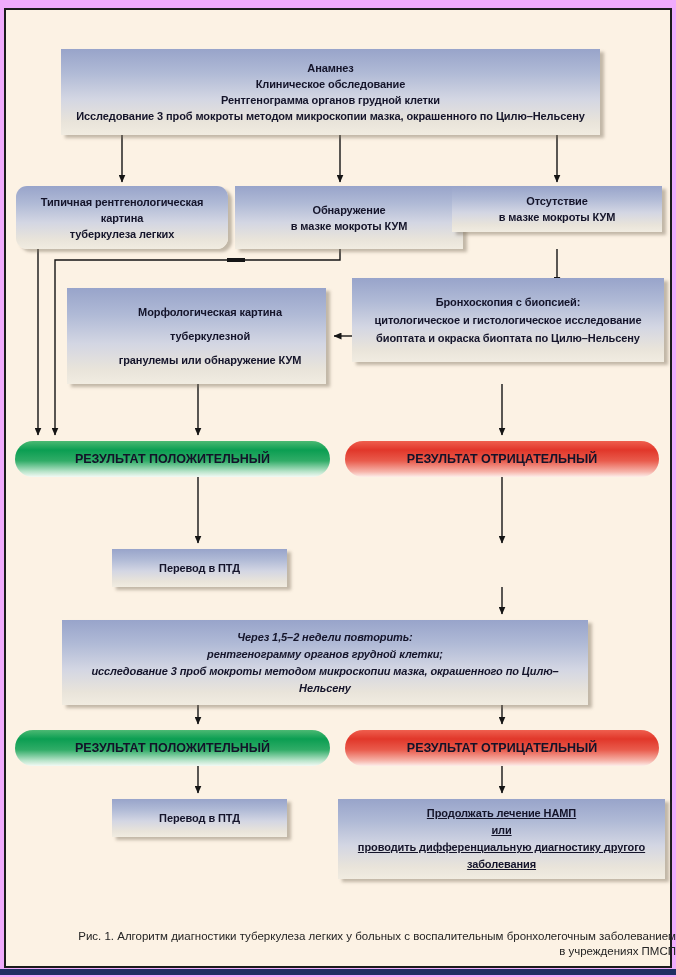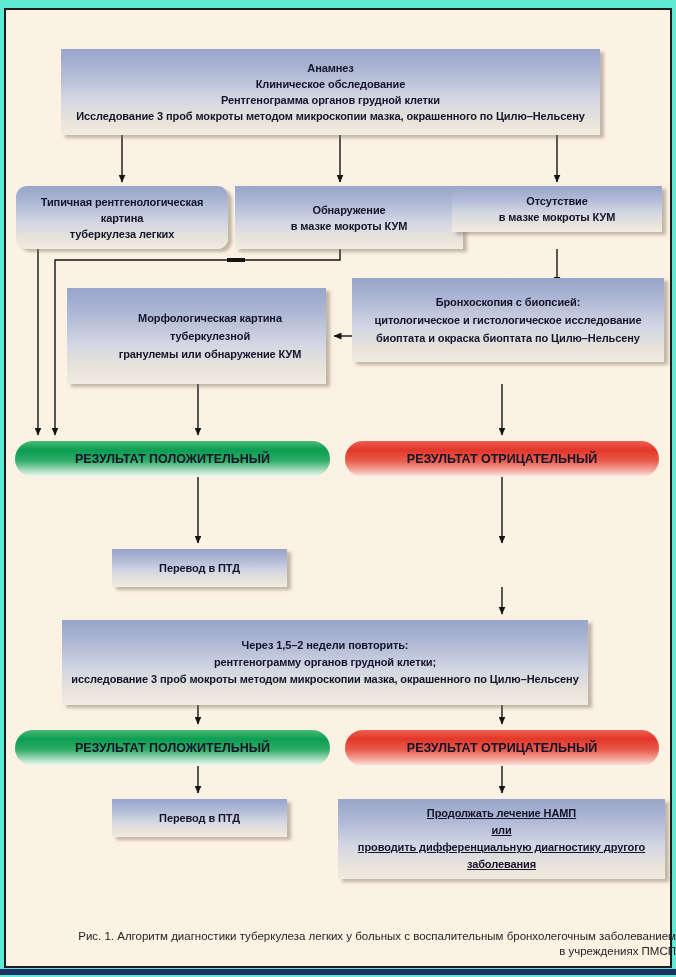--- a/index.html
+++ b/index.html
@@ -1,17 +1,17 @@
 <!DOCTYPE html>
 <html><head>
 <meta charset="utf-8">
 <style>
   html,body { margin:0; padding:0; background:#ffffff; }
   .page {
-    position:relative; width:676px; height:977px; background:#5eead4;
+    position:relative; width:676px; height:977px; background:#f0abfc;
     font-family:"Liberation Sans", sans-serif; overflow:hidden;
   }
   .frame {
     position:absolute; left:4px; top:8px; width:668px; height:960px;
     box-sizing:border-box; border:2px solid #1c1c1c; background:#fcf2e4;
   }
   .footer-bar {
     position:absolute; left:0; top:969px; width:676px; height:6px;
     background:#203063;
   }
@@ -31,27 +31,27 @@
     text-align:center; font-weight:bold; font-size:12.5px; color:#131329;
     border-radius:18px; letter-spacing:0;
   }
   .pill.green { background:linear-gradient(180deg,#4cb973 0%,#0b9e52 25%,#30ac67 55%,#b9e4ca 85%,#f3faf5 100%); }
   .pill.red   { background:linear-gradient(180deg,#ef5f4e 0%,#e1372a 25%,#e95b4c 55%,#f6b3a9 85%,#fdeeea 100%); }
 
   #n-initial {left:61px;  top:49px;  width:539px; height:86px;}
   #n-typical {left:16px;  top:186px; width:212px; height:63px;border-radius:11px;}
   #n-found   {left:235px; top:186px; width:228px; height:63px;}
   #n-absent  {left:452px; top:186px; width:210px; height:46px;}
-  #n-morph   {left:67px;  top:288px; width:259px; height:96px; line-height:18px;padding-left:35px;}
+  #n-morph   {left:67px;  top:288px; width:259px; height:96px; line-height:24px;padding-left:35px;}
   #n-bronch  {left:352px; top:278px; width:312px; height:84px; line-height:18px;}
   #p-pos1    {left:15px;  top:441px; width:315px; height:36px;}
   #p-neg1    {left:345px; top:441px; width:314px; height:36px;}
   #n-ptd1    {left:112px; top:549px; width:175px; height:38px;}
   #n-namp    {left:416px; top:549px; width:168px; height:38px;}
-  #n-repeat  {left:62px;  top:620px; width:526px; height:85px; line-height:17px;}
+  #n-repeat  {left:62px;  top:620px; width:526px; height:85px; line-height:17px;font-style:italic;}
   #p-pos2    {left:15px;  top:730px; width:315px; height:36px;}
   #p-neg2    {left:345px; top:730px; width:314px; height:36px;}
   #n-ptd2    {left:112px; top:799px; width:175px; height:38px;}
   #n-cont    {left:338px; top:799px; width:327px; height:80px; line-height:17px;text-decoration:underline;}
 
   .caption {
     position:absolute; left:0; top:929px; width:676px;
     text-align:right; font-size:11.5px; line-height:15px;
     color:#242424; white-space:pre-line; font-weight:normal;
   }

